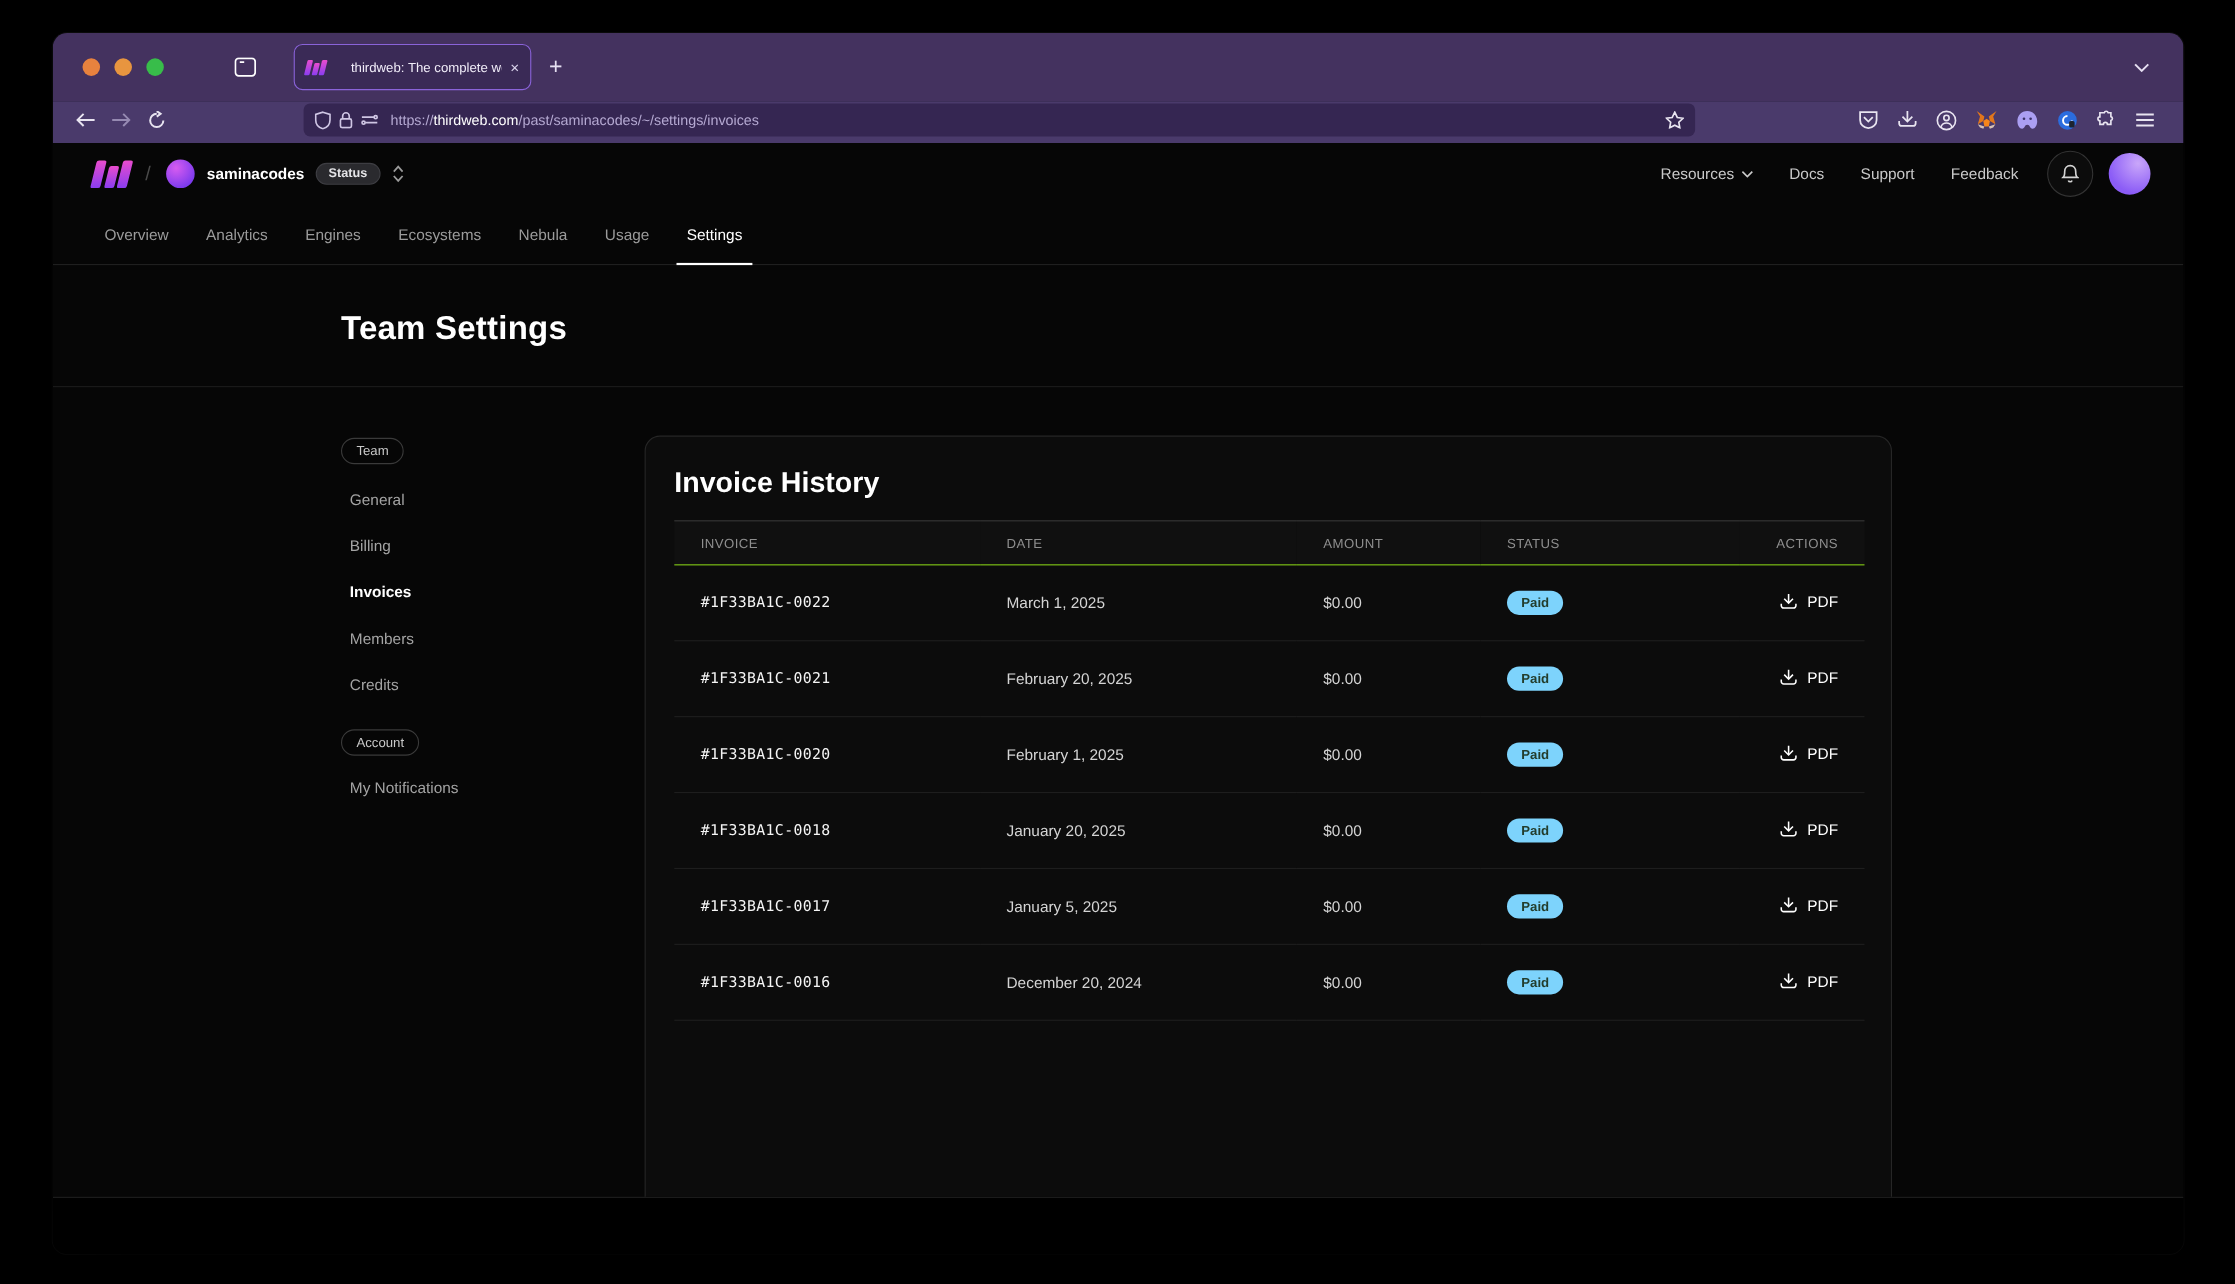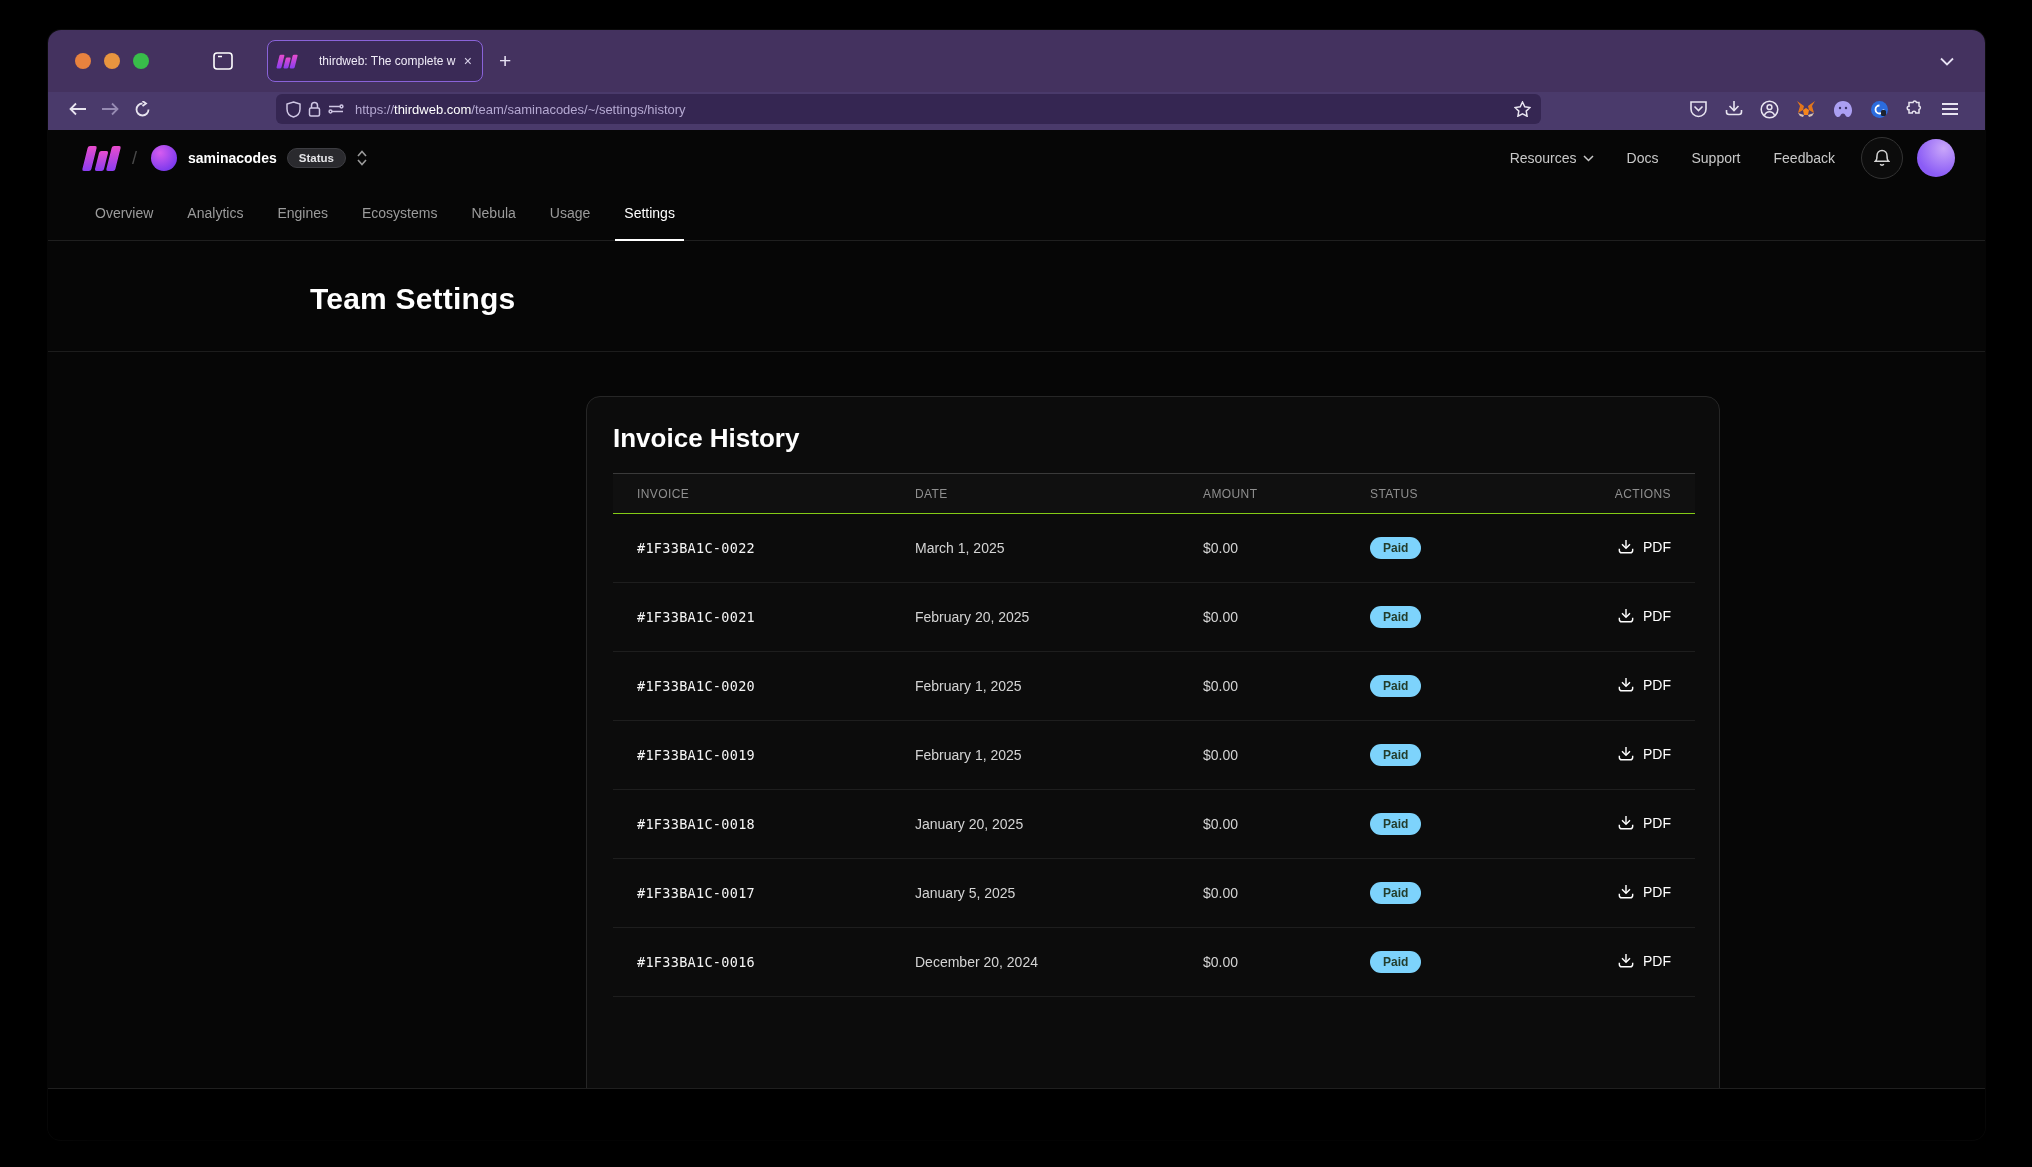--- a/index.html
+++ b/index.html
@@ -169,21 +169,21 @@
             </svg>
         </span>
         <span class="url-ic">
           <svg width="16" height="12" viewBox="0 0 16 12" fill="none" stroke="currentColor" stroke-width="1.5">
               <line x1="1" y1="3.5" x2="12" y2="3.5"></line>
               <circle cx="13.5" cy="3.5" r="1.4"></circle>
               <line x1="15" y1="8.5" x2="4" y2="8.5"></line>
               <circle cx="2.5" cy="8.5" r="1.4"></circle>
             </svg>
         </span>
-        <span class="url-text"><span>https://</span><span class="domain">thirdweb.com</span><span>/team/saminacodes/~/settings/history</span></span>
+        <span class="url-text"><span>https://</span><span class="domain">thirdweb.com</span><span>/past/saminacodes/~/settings/invoices</span></span>
         <span class="spacer"></span>
         <span class="url-ic">
           <svg width="17" height="16" viewBox="0 0 17 16" fill="none" stroke="#e8e4f0" stroke-width="1.5">
               <path d="M8.5 1 L10.8 5.8 L16 6.5 L12.2 10.1 L13.1 15.2 L8.5 12.8 L3.9 15.2 L4.8 10.1 L1 6.5 L6.2 5.8 Z"></path>
             </svg>
         </span>
       </div>
       <div class="ext-row">
         <span class="nav-ic">
           <svg width="19" height="18" viewBox="0 0 19 18" fill="none" stroke="#e8e4f0" stroke-width="1.6">
@@ -290,20 +290,35 @@
           <a class="ptab active">Settings</a>
         </nav>
       </header>
 
       <section class="title-band">
         <h1>Team Settings</h1>
       </section>
 
       <div class="content">
 
+        <aside class="side">
+          <span class="group-pill">Team</span>
+          <ul class="side-list">
+            <li class="side-item">General</li>
+            <li class="side-item">Billing</li>
+            <li class="side-item active">Invoices</li>
+            <li class="side-item">Members</li>
+            <li class="side-item">Credits</li>
+          </ul>
+          <div class="gap"></div>
+          <span class="group-pill">Account</span>
+          <ul class="side-list acct">
+            <li class="side-item">My Notifications</li>
+          </ul>
+        </aside>
 
         <div class="card">
           <h2>Invoice History</h2>
 
           <table>
             <colgroup>
                 <col style="width:278px">
                 <col style="width:288px">
                 <col style="width:167px">
                 <col style="width:235px">
@@ -356,34 +371,20 @@
                 <td class="right"><span class="pdf-link">
                       <svg width="16" height="16" viewBox="0 0 18 18" fill="none" stroke="#fff" stroke-width="1.6">
                         <line x1="9" y1="1" x2="9" y2="10"></line>
                         <polyline points="4.5,6 9,10.5 13.5,6"></polyline>
                         <path d="M1.5 11 V13 A2.5 2.5 0 0 0 4 15.5 H14 A2.5 2.5 0 0 0 16.5 13 V11"></path>
                       </svg>
                       <span>PDF</span>
                     </span></td>
               </tr>
               <tr>
-                <td class="inv">#1F33BA1C-0019</td>
-                <td>February 1, 2025</td>
-                <td>$0.00</td>
-                <td><span class="paid-badge">Paid</span></td>
-                <td class="right"><span class="pdf-link">
-                      <svg width="16" height="16" viewBox="0 0 18 18" fill="none" stroke="#fff" stroke-width="1.6">
-                        <line x1="9" y1="1" x2="9" y2="10"></line>
-                        <polyline points="4.5,6 9,10.5 13.5,6"></polyline>
-                        <path d="M1.5 11 V13 A2.5 2.5 0 0 0 4 15.5 H14 A2.5 2.5 0 0 0 16.5 13 V11"></path>
-                      </svg>
-                      <span>PDF</span>
-                    </span></td>
-              </tr>
-              <tr>
                 <td class="inv">#1F33BA1C-0018</td>
                 <td>January 20, 2025</td>
                 <td>$0.00</td>
                 <td><span class="paid-badge">Paid</span></td>
                 <td class="right"><span class="pdf-link">
                       <svg width="16" height="16" viewBox="0 0 18 18" fill="none" stroke="#fff" stroke-width="1.6">
                         <line x1="9" y1="1" x2="9" y2="10"></line>
                         <polyline points="4.5,6 9,10.5 13.5,6"></polyline>
                         <path d="M1.5 11 V13 A2.5 2.5 0 0 0 4 15.5 H14 A2.5 2.5 0 0 0 16.5 13 V11"></path>
                       </svg>

